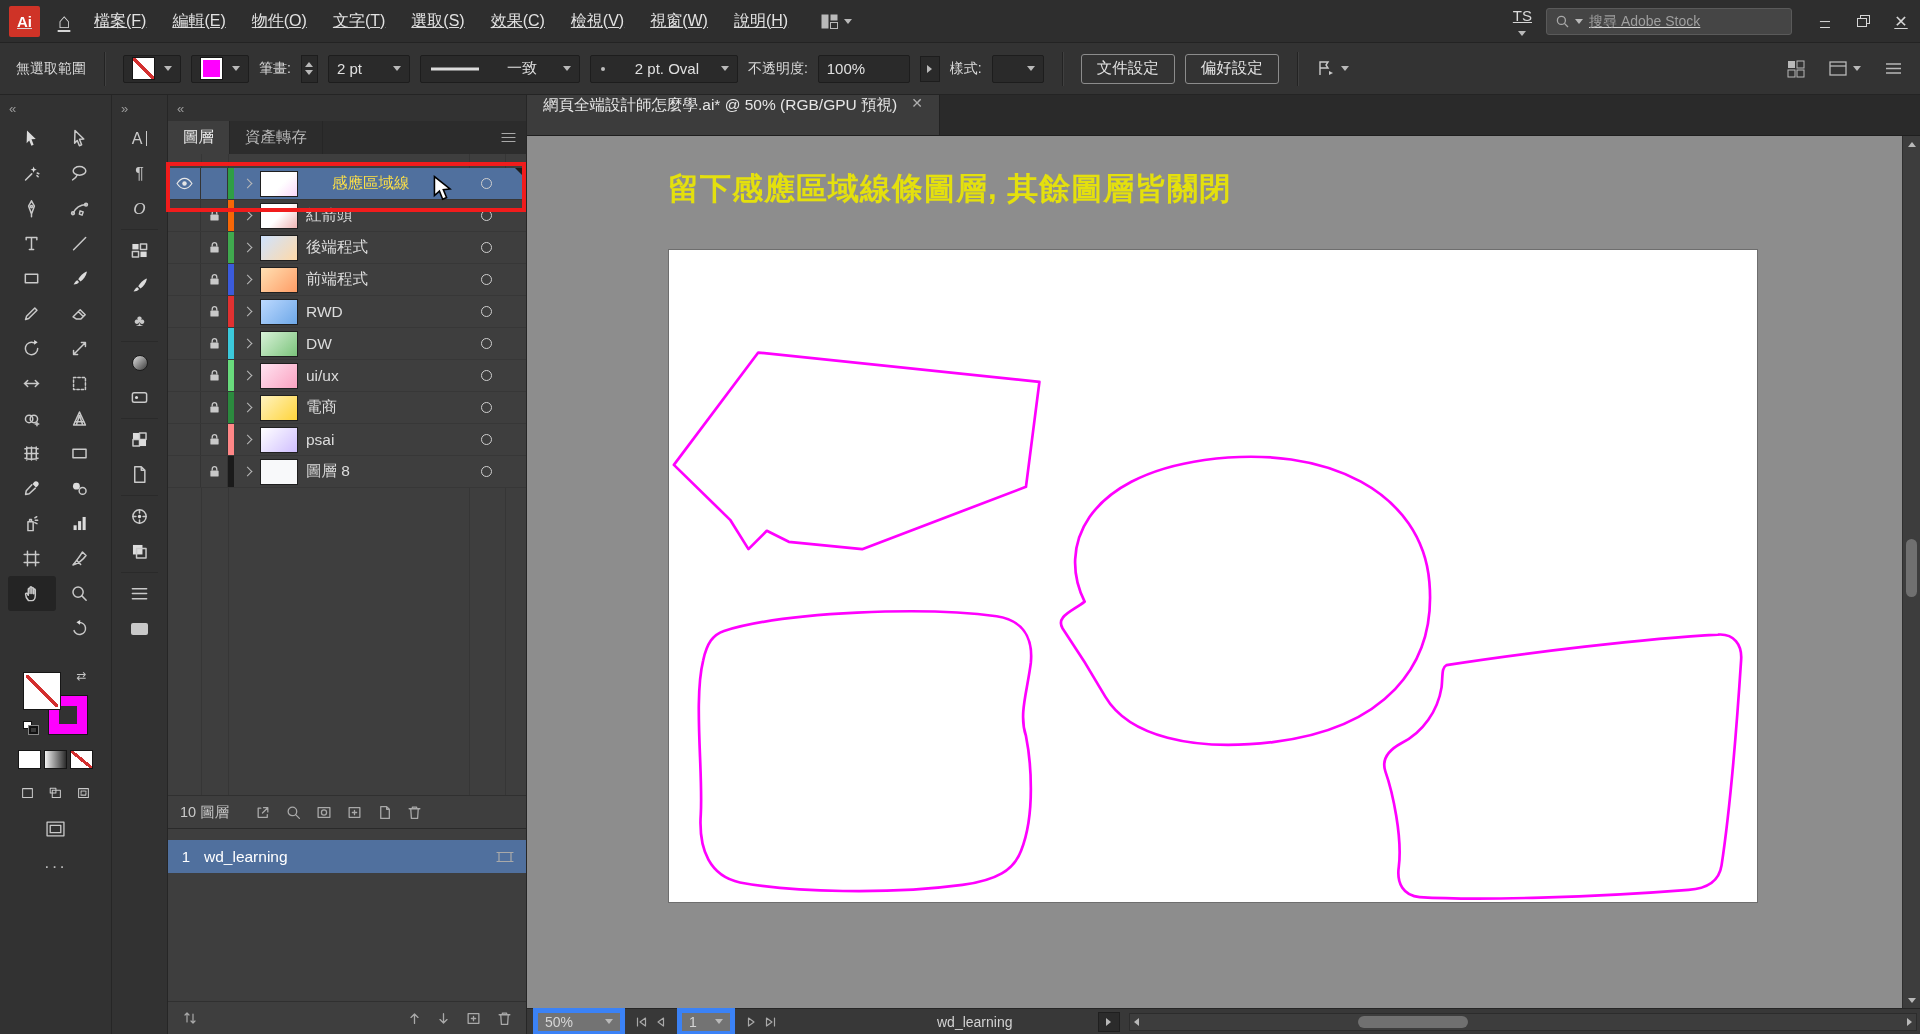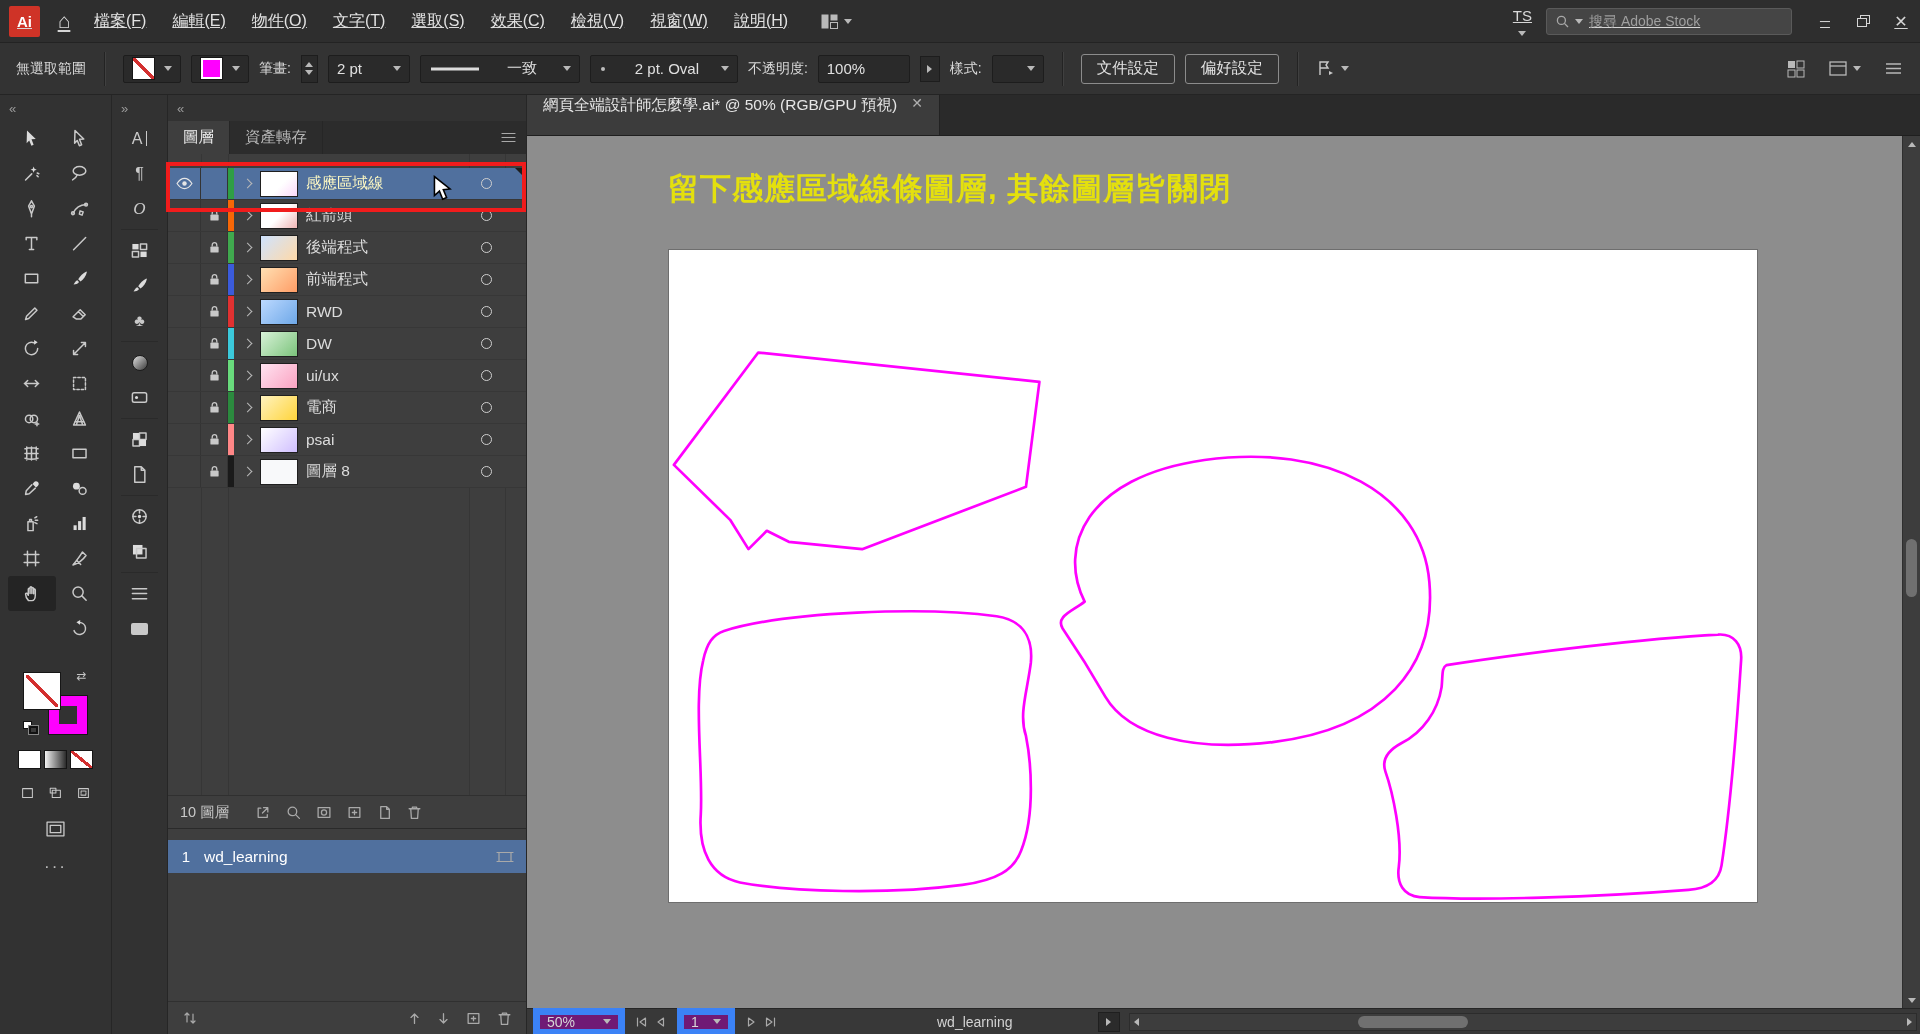--- a/index.html
+++ b/index.html
@@ -80,21 +80,21 @@
   
   .paneldock{width:359px;background:#323232;border-right:1px solid #262626;display:flex;flex-direction:column;}
   .tabs-row{height:33px;background:#2c2c2c;display:flex;align-items:stretch;flex:none;}
   .tab{padding:0 15px;display:flex;align-items:center;font-size:15.5px;color:#b5b5b5;border-right:1px solid #262626;}
   .tab.active{background:#3e3e3e;color:#f0f0f0;}
   .panel-menu-btn{margin-left:auto;width:36px;display:flex;align-items:center;justify-content:center;}
   .layers-body{flex:1;background:#3e3e3e;padding-top:14px;position:relative;overflow:hidden;}
   .col-line{position:absolute;top:0;bottom:0;width:1px;background:#363636;}
   .layer-row{height:32px;display:flex;align-items:center;border-bottom:1px solid #373737;background:#3e3e3e;position:relative;z-index:1;}
   .layer-row.selected{background:#50709e;}
-  .layer-row.selected .layer-name{color:#fef9c3;}
+  .layer-row.selected .layer-name{color:#fde047;margin-left:26px;}
   .col-vis{width:33px;align-self:stretch;border-right:1px solid #343434;display:flex;align-items:center;justify-content:center;flex:none;}
   .col-lock{width:27px;align-self:stretch;border-right:1px solid #343434;display:flex;align-items:center;justify-content:center;flex:none;}
   .color-bar{width:6px;align-self:stretch;flex:none;}
   .col-disc{width:26px;display:flex;align-items:center;justify-content:center;flex:none;}
   .chev{width:7px;height:7px;border-right:1.6px solid #b9b9b9;border-bottom:1.6px solid #b9b9b9;transform:rotate(-45deg);display:inline-block;}
   .thumb{width:38px;height:26px;border:1px solid #1f1f1f;margin-right:8px;flex:none;background:#fff;}
   .t1{background:linear-gradient(135deg,#ffffff 55%,#fbd9fb 100%);}
   .t2{background:linear-gradient(135deg,#ffffff 50%,#f0b4b4 100%);}
   .t3{background:linear-gradient(135deg,#cfe3ff,#ffd9a8);}
   .t4{background:linear-gradient(135deg,#ffe0b3,#ff9d66);}
@@ -129,21 +129,21 @@
   .doctab{background:#3c3c3c;display:flex;align-items:flex-start;padding:0 16px;gap:14px;font-size:15.5px;color:#e6e6e6;border-right:1px solid #222;white-space:nowrap;}
   .doctab-close{color:#b0b0b0;font-size:14px;}
   .canvas{flex:1;position:relative;background:#8d8d8d;overflow:hidden;}
   .artboard{position:absolute;left:141px;top:113px;width:1090px;height:654px;background:#ffffff;border:1px solid #6e6e6e;}
   .artboard svg{width:100%;height:100%;display:block;}
   .annotation{position:absolute;left:141px;top:32px;font-size:31px;font-weight:bold;color:#e4e00d;letter-spacing:1px;white-space:nowrap;}
   .vscroll{position:absolute;right:0;top:0;bottom:0;width:18px;background:#3d3d3d;border-left:1px solid #2e2e2e;}
   .vthumb{position:absolute;left:3px;right:3px;top:403px;height:58px;background:#707070;border-radius:7px;}
   .vs-arrow{position:absolute;left:0;width:18px;height:16px;display:flex;align-items:center;justify-content:center;}
   .statusbar{height:26px;background:#383838;border-top:1px solid #262626;display:flex;align-items:center;padding-left:6px;flex:none;font-size:14px;}
-  .sb-combo{height:28px;background:#701a75;border:7px solid #3b82f6;display:flex;align-items:center;gap:8px;padding:0 7px;color:#d6d6d6;}
+  .sb-combo{height:28px;background:#737373;border:5px solid #3b82f6;display:flex;align-items:center;gap:8px;padding:0 7px;color:#d6d6d6;}
   .sb-zoom{width:92px;justify-content:space-between;}
   .sb-nav{display:flex;align-items:center;gap:7px;margin-left:10px;}
   .sb-field{width:58px;justify-content:space-between;margin:0 4px;}
   .sb-status{margin-left:160px;color:#d2d2d2;}
   .sb-nextbtn{margin-left:85px;width:22px;height:20px;background:#2b2b2b;border:1px solid #1f1f1f;display:flex;align-items:center;justify-content:center;}
   .hscroll{flex:1;height:18px;margin:0 3px 0 9px;background:#3d3d3d;border:1px solid #2c2c2c;position:relative;}
   .hthumb{position:absolute;left:29%;top:2px;width:110px;height:12px;background:#707070;border-radius:6px;}
   .hs-arrow{position:absolute;top:0;width:14px;height:16px;display:flex;align-items:center;justify-content:center;}
 
   

